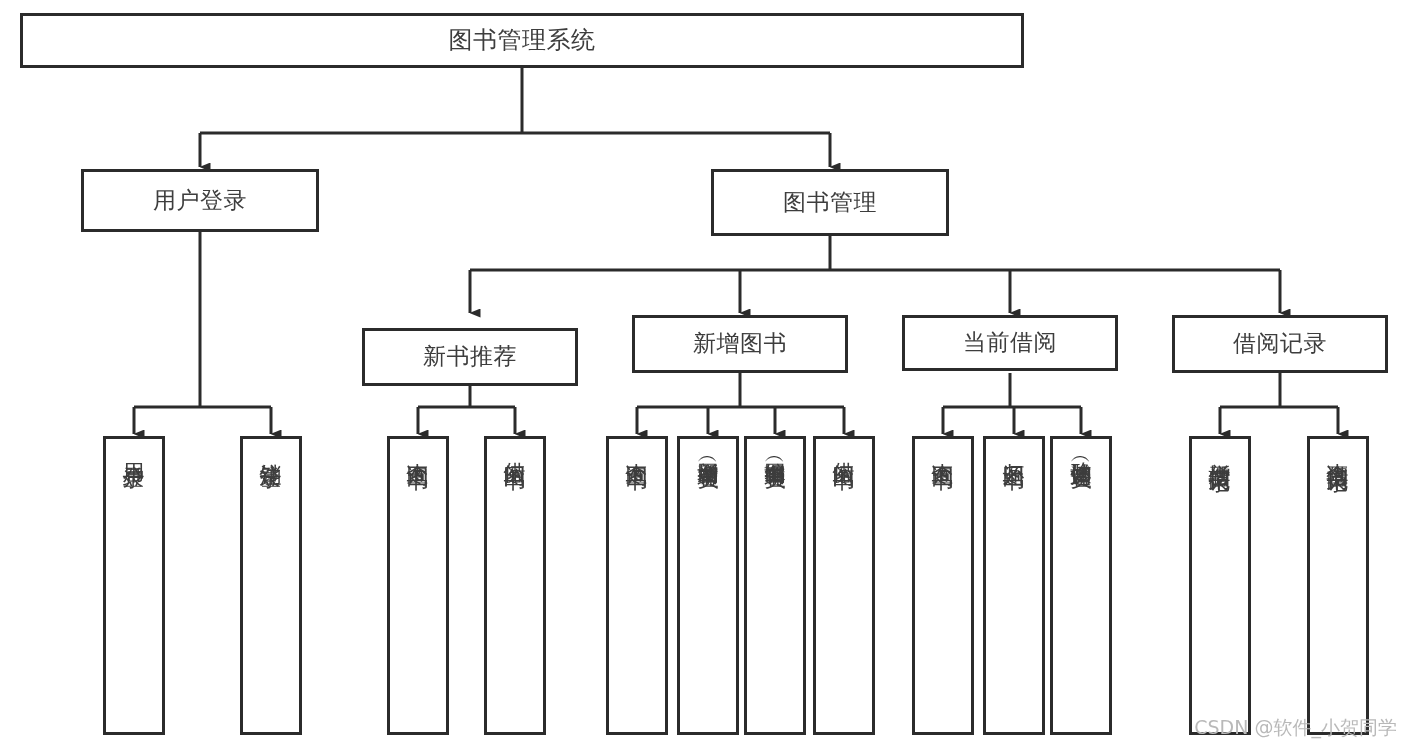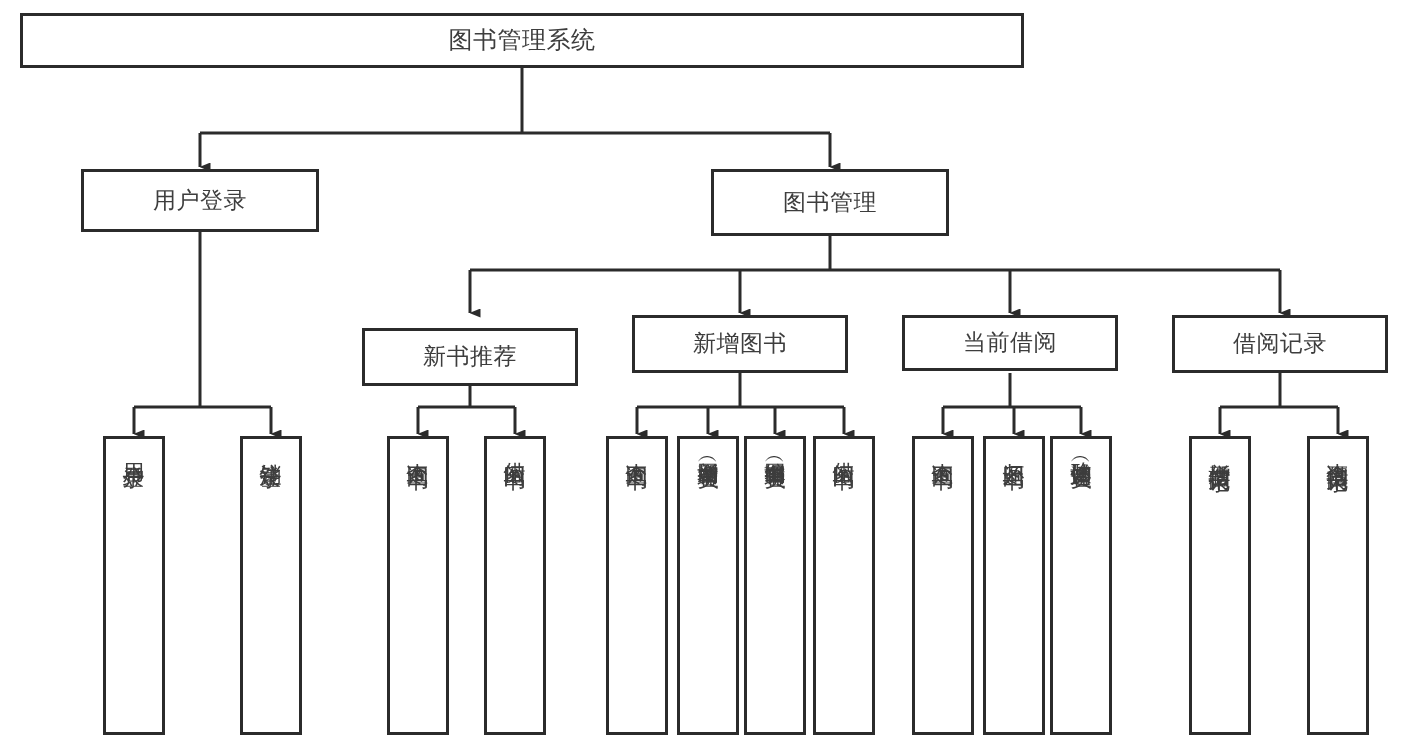--- a/index.html
+++ b/index.html
@@ -179,13 +179,14 @@
         <span class="node-label">确认归还（管理员）</span>
       </div>
       <div class="node-box vert" style="left: 1189px; top: 436px; width: 62px; height: 299px;">
         <span class="node-label">新增借阅记录</span>
       </div>
       <div class="node-box vert" style="left: 1307px; top: 436px; width: 62px; height: 299px;">
         <span class="node-label">查询借阅记录</span>
       </div>
     </div>
 
+  <div class="watermark">CSDN @软件_小贺同学</div>
 </div>
 
 </body></html>

